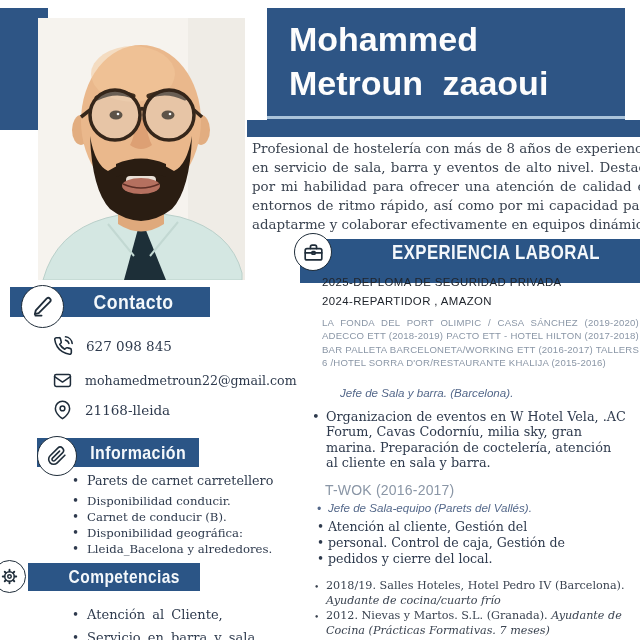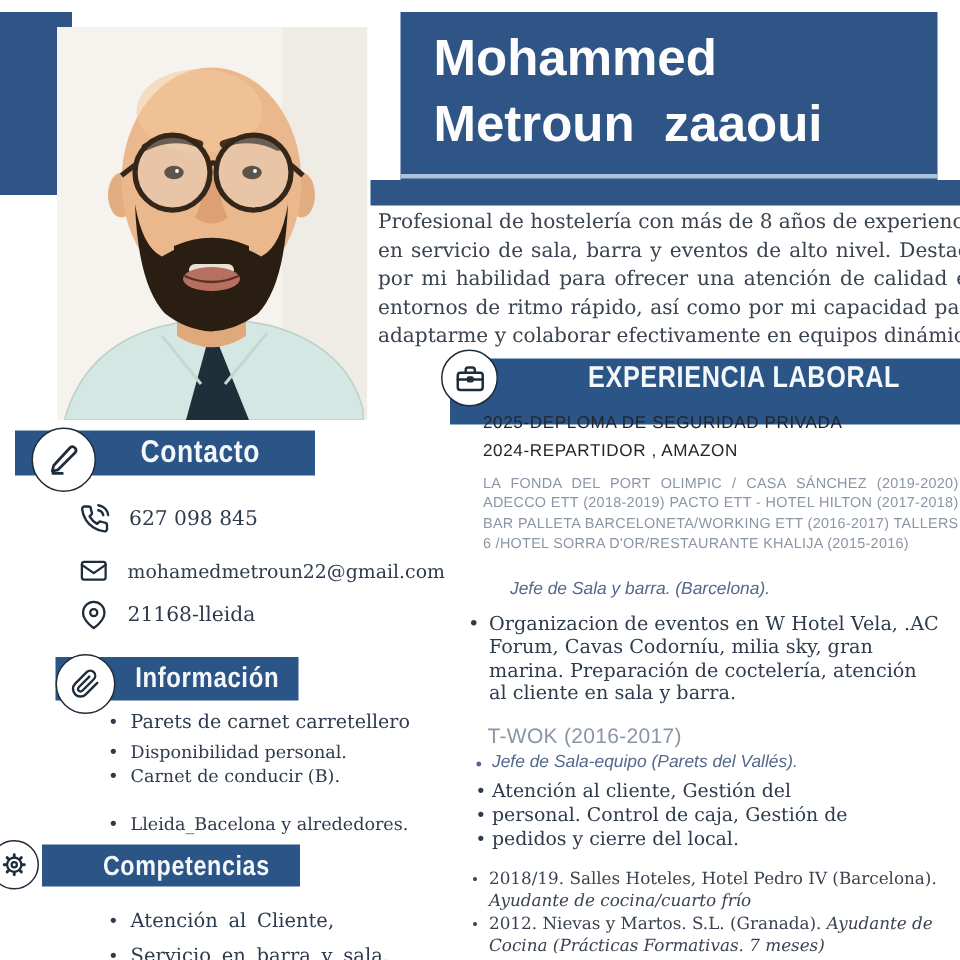--- a/index.html
+++ b/index.html
@@ -195,22 +195,23 @@
 
   <div class="bar info-bar">
     <span class="bar-text">Información</span>
   </div>
   <div class="circle info-circle">
     <svg width="20" height="20" viewBox="0 0 24 24">
       <path d="M21.44,11.05 l-9.19,9.19 a6,6 0 0 1 -8.49,-8.49 l9.19,-9.19 a4,4 0 0 1 5.66,5.66 l-9.2,9.19 a2,2 0 0 1 -2.83,-2.83 l8.49,-8.48"></path>
     </svg>
   </div>
   <div class="li big" style="top:473px">Parets de carnet carretellero</div>
-  <div class="li" style="top:494px">Disponibilidad personal.</div>
+  <div class="li" style="top:494px">Disponibilidad conducir.</div>
   <div class="li" style="top:510px">Carnet de conducir (B).</div>
+  <div class="li" style="top:526px">Disponibilidad geográfica:</div>
   <div class="li" style="top:542px">Lleida_Bacelona y alrededores.</div>
 
   <div class="bar skills-bar">
     <span class="bar-text">Competencias</span>
   </div>
   <div class="circle skills-circle">
     <svg width="19" height="19" viewBox="0 0 24 24">
       <circle cx="12" cy="12" r="6"></circle>
       <circle cx="12" cy="12" r="2.2"></circle>
       <g stroke-width="2.4">

